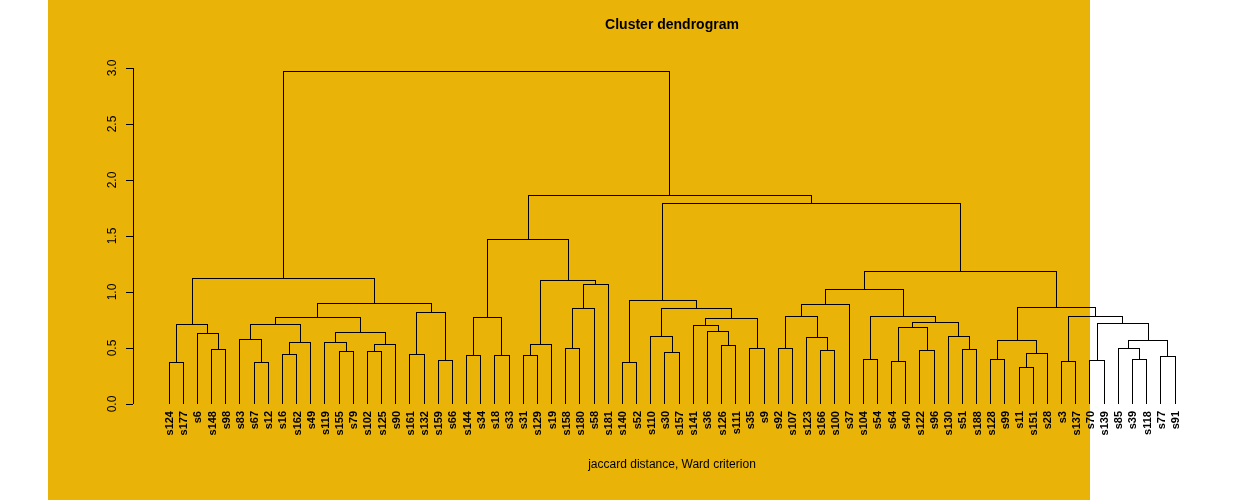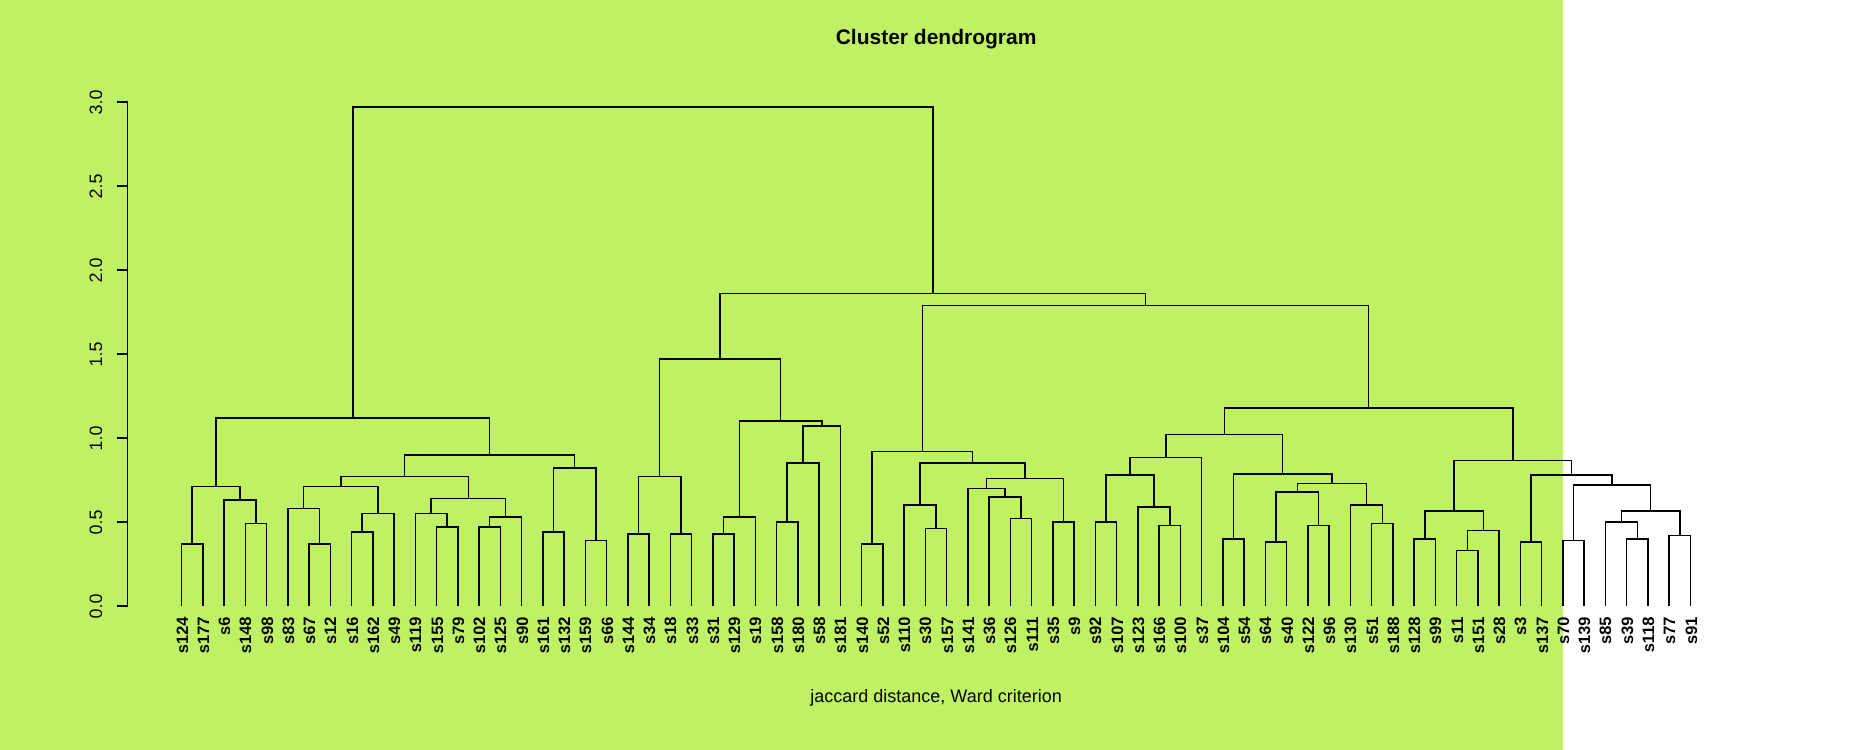--- a/index.html
+++ b/index.html
@@ -8,21 +8,22 @@
     background: #ffffff;
     width: 1238px;
     height: 500px;
     overflow: hidden;
     font-family: "Liberation Sans", sans-serif;
   }
   .figure-wrap {
     position: relative;
     width: 1042px;
     height: 500px;
-    background: #bef264;
+    background: #eab308;
+    margin-left: 48px;
   }
   svg { display: block; }
   text {
     font-family: "Liberation Sans", sans-serif;
     fill: #000000;
   }
   .chart-title {
     font-size: 14px;
     font-weight: bold;
   }

